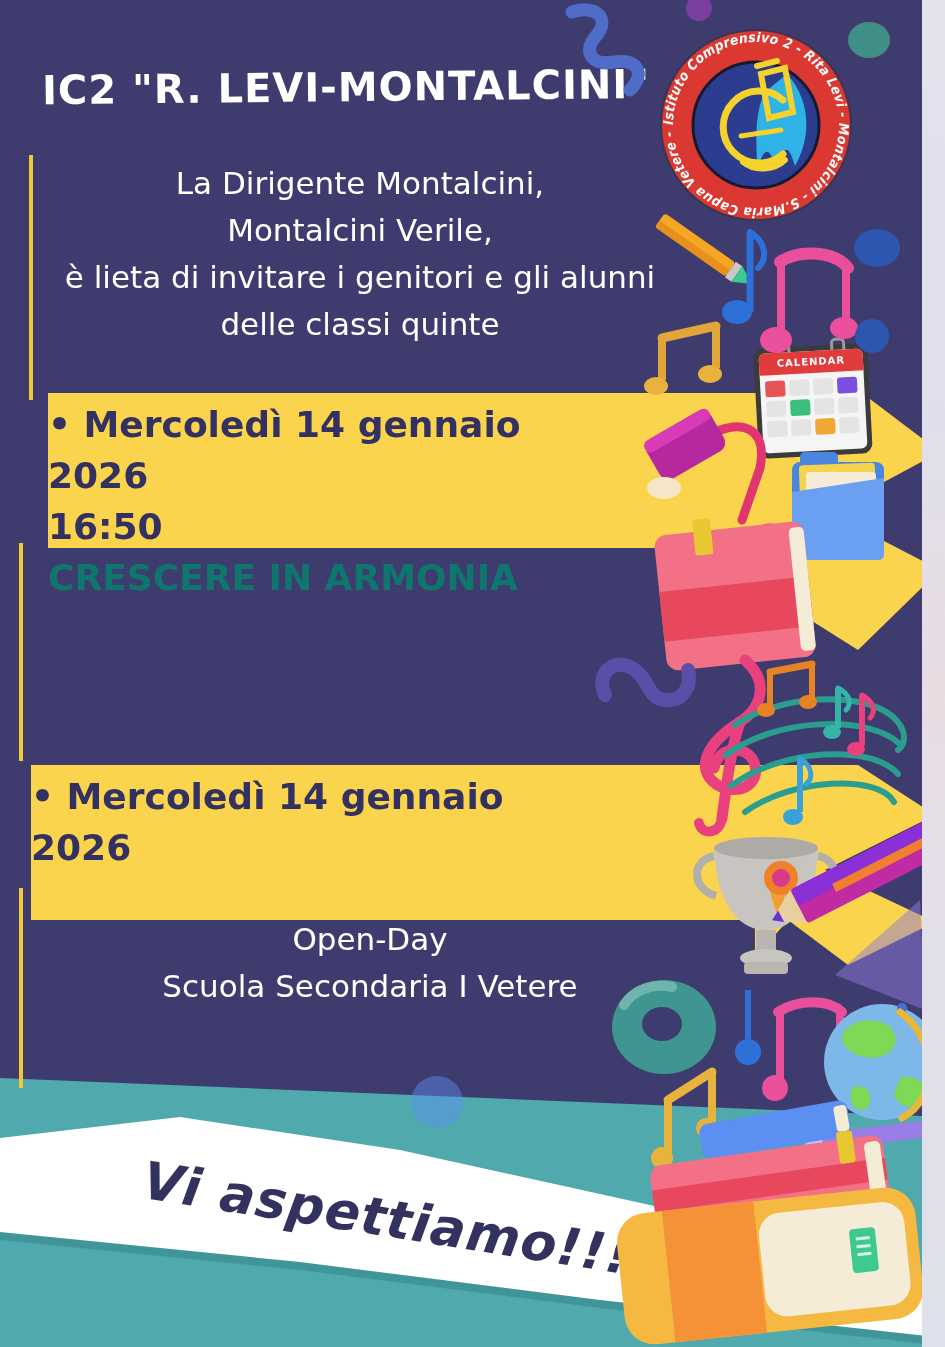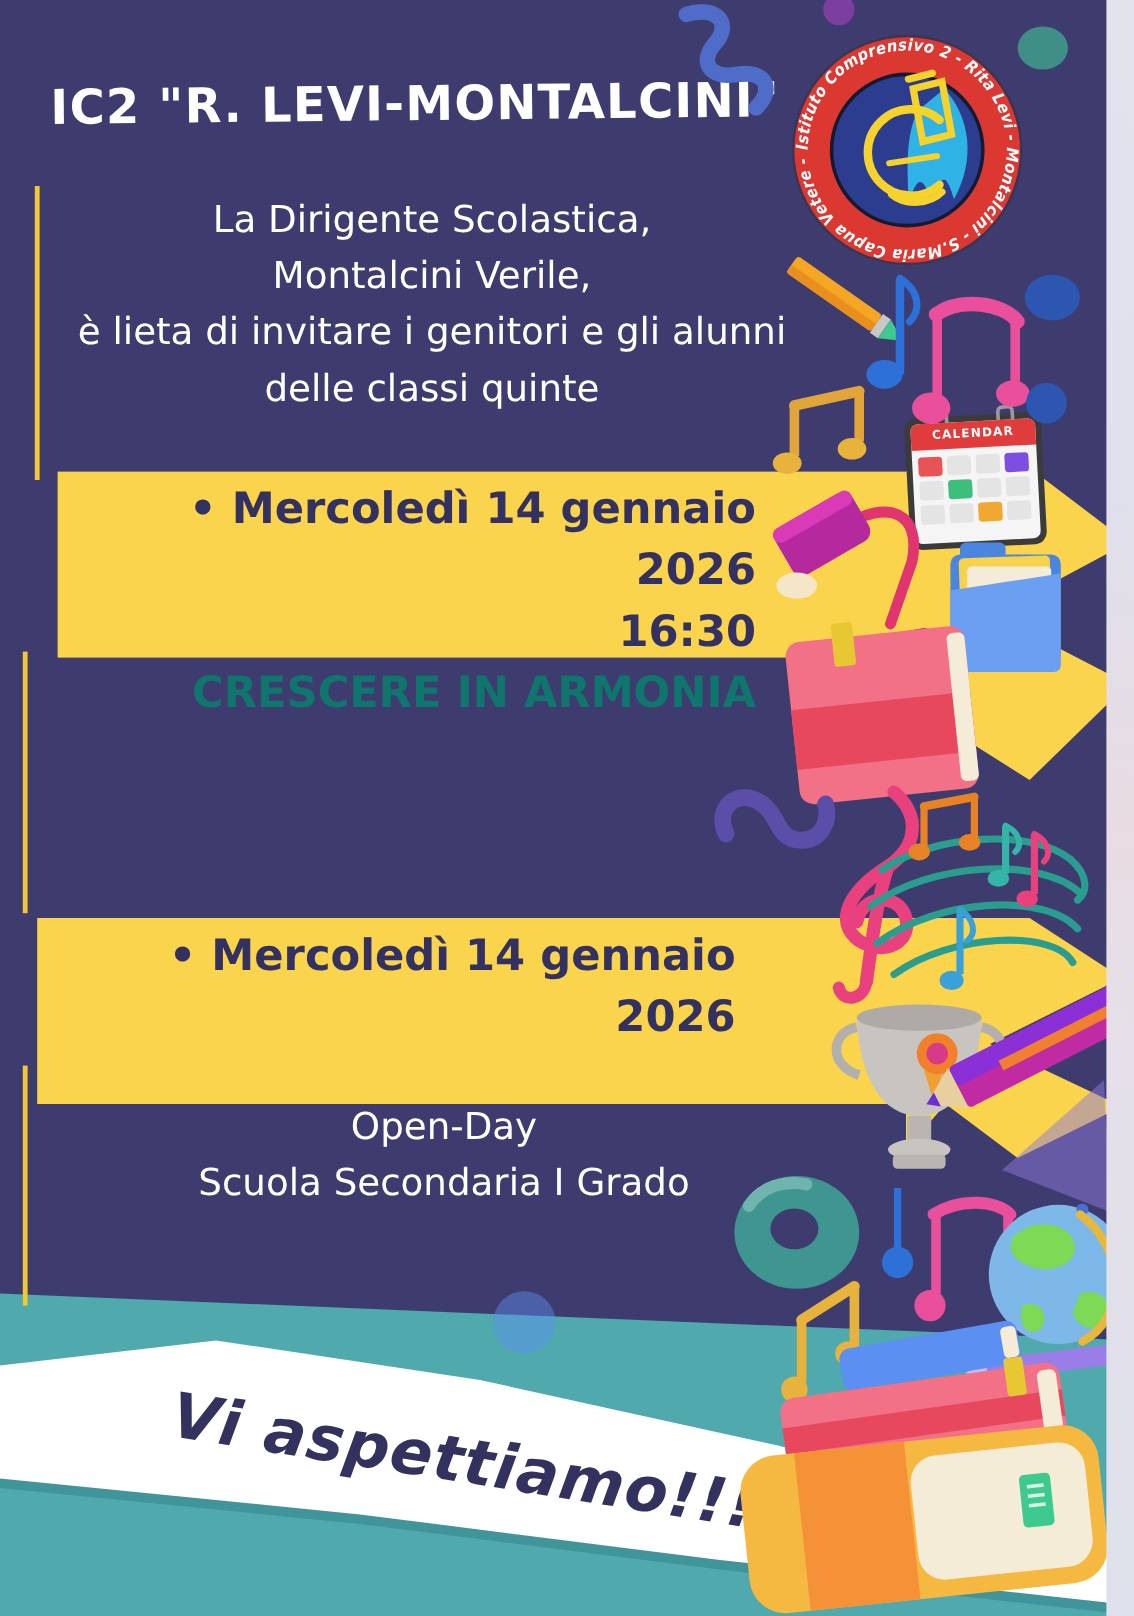--- a/index.html
+++ b/index.html
@@ -9,21 +9,21 @@
   #bg-shapes{position:absolute;inset:0;z-index:1;}
   
   .yline{position:absolute;width:4px;background:#f2c935;z-index:2;}
   
   .title{position:absolute;left:42px;top:64px;width:620px;color:#ffffff;font-size:40px;font-weight:bold;
          letter-spacing:1px;z-index:5;transform:rotate(-0.6deg);}
   
   .tblock{position:absolute;color:#ffffff;font-size:31px;line-height:47px;text-align:center;z-index:3;}
   
   .banner{position:absolute;background:#fad44d;z-index:3;}
-  .banner .btxt{position:absolute;left:0;top:6px;width:582px;text-align:right;font-size:36px;line-height:51px;
+  .banner .btxt{position:absolute;left:0;top:6px;width:582px;text-align:left;font-size:36px;line-height:51px;
                 font-weight:bold;color:#333161;}
   .banner .slogan{color:#0f766e;}
   
   .closing{position:absolute;left:148px;top:1150px;z-index:2;color:#33315e;font-size:52px;font-weight:bold;
            font-style:italic;transform:rotate(9deg);transform-origin:left top;letter-spacing:1px;}
   
   #decor{position:absolute;inset:0;z-index:6;pointer-events:none;}
   
   .calendar{position:absolute;left:756px;top:346px;width:114px;height:110px;transform:rotate(-3deg);z-index:6;}
   .cal-frame{position:absolute;inset:0;background:#3b3b3b;border-radius:10px;}
@@ -51,44 +51,44 @@
     <polygon fill="#fad44d" points="755,765 858,765 935,815 825,870 935,922 848,965 788,920 755,958"></polygon>
   </svg>
 
   <div class="yline" style="left:29px;top:155px;height:245px;"></div>
   <div class="yline" style="left:19px;top:543px;height:218px;"></div>
   <div class="yline" style="left:19px;top:888px;height:200px;"></div>
 
   <div class="title">IC2 "R. LEVI-MONTALCINI"</div>
 
   <div class="tblock" style="left:30px;top:160px;width:660px;">
-    <div>La Dirigente Scolastica,</div>
+    <div>La Dirigente Montalcini,</div>
     <div>Montalcini Verile,</div>
     <div>è lieta di invitare i genitori e gli alunni</div>
     <div>delle classi quinte</div>
   </div>
 
   <div class="banner" style="left:48px;top:393px;width:712px;height:155px;">
     <div class="btxt">
       <div>• Mercoledì 14 gennaio 2026</div>
-      <div>16:30</div>
+      <div>16:50</div>
       <div class="slogan">CRESCERE IN ARMONIA</div>
     </div>
   </div>
 
 
   <div class="banner" style="left:31px;top:765px;width:729px;height:155px;">
     <div class="btxt">
       <div>• Mercoledì 14 gennaio 2026</div>
     </div>
   </div>
 
   <div class="tblock" style="left:40px;top:916px;width:660px;">
     <div>Open-Day</div>
-    <div>Scuola Secondaria I Grado</div>
+    <div>Scuola Secondaria I Vetere</div>
   </div>
 
   <div class="closing">Vi aspettiamo!!!</div>
 
   <svg class="logo" viewBox="0 0 198 198">
     <circle cx="99" cy="99" r="95" fill="#dc3832" stroke="#3a3550" stroke-width="2"></circle>
     <circle cx="99" cy="99" r="63" fill="#2c3c8f" stroke="#141a30" stroke-width="3"></circle>
     <path fill="#2fb2e5" d="M130,48 C152,72 156,108 138,140 C132,120 128,116 120,142 C112,122 108,118 100,144 C100,120 96,90 108,66 Z"></path>
     <g stroke="#f5d32c" fill="none" stroke-linecap="round">
       <path d="M126,74 A36,36 0 1 0 126,128" stroke-width="7"></path>

